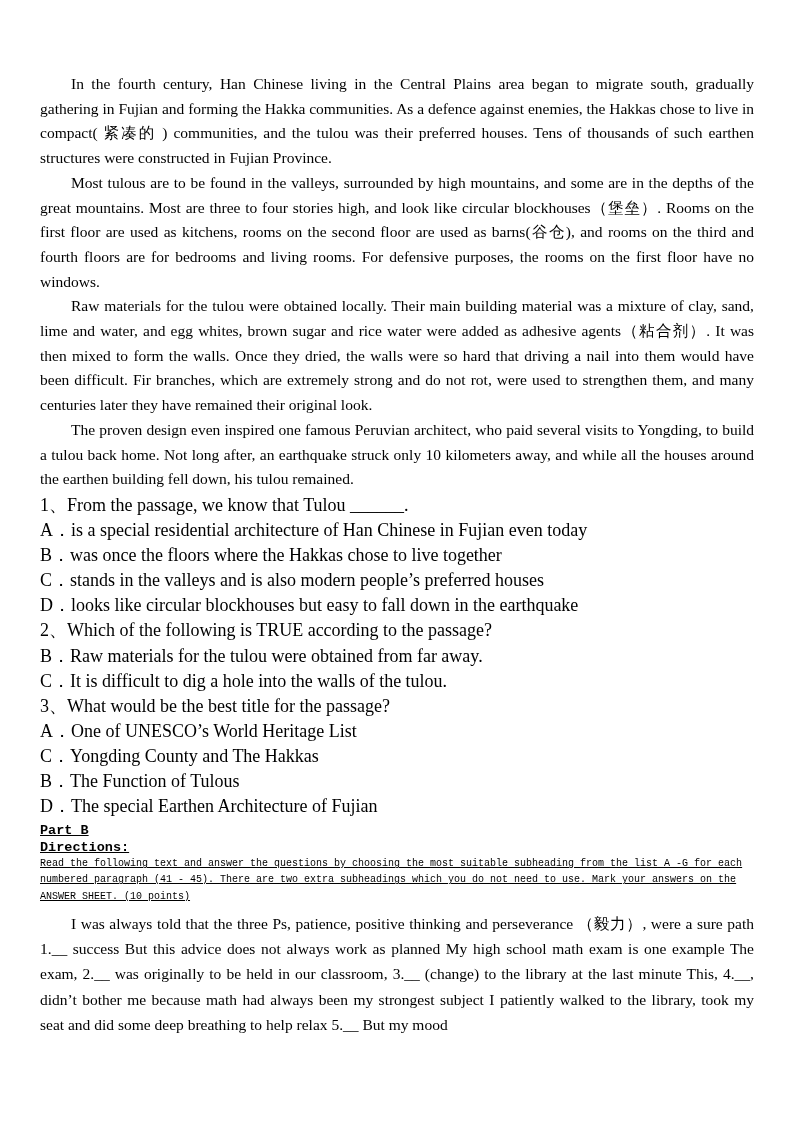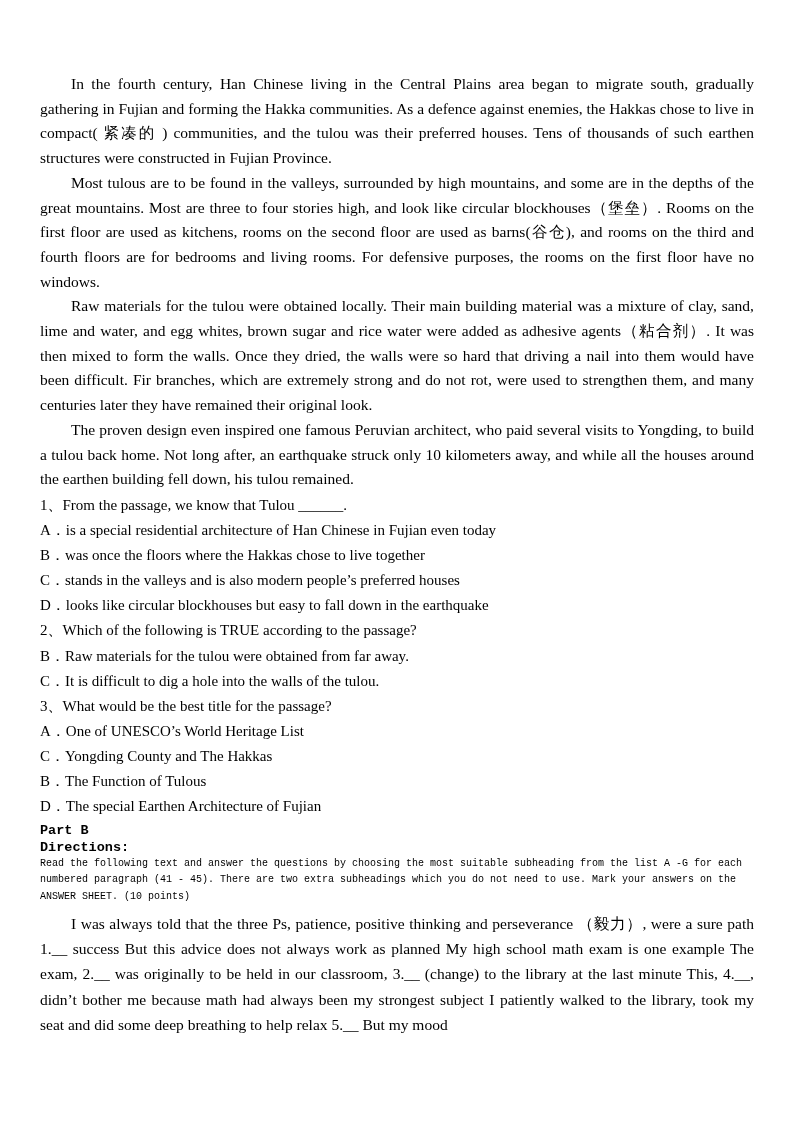--- a/index.html
+++ b/index.html
@@ -17,26 +17,26 @@
     padding: 72px 40px 16px 40px;
   }
   .para {
     font-size: 15.5px;
     line-height: 24.7px;
     text-align: justify;
     text-indent: 31px;
   }
   .questions { margin-top: 1px; }
   .qline {
-    font-size: 15px;
+    font-size: 18px;
     line-height: 25.1px;
     text-align: left;
     white-space: normal;
   }
-  .partb { margin-top: 4px; }
+  .partb { margin-top: 4px; text-decoration: underline; }
   .mono-bold {
     font-family: "Liberation Mono", "DejaVu Sans Mono", monospace;
     font-weight: 700;
     font-size: 13.5px;
     line-height: 16.5px;
   }
   .mono-text {
     font-family: "Liberation Mono", "DejaVu Sans Mono", monospace;
     font-weight: 400;
     font-size: 10px;

